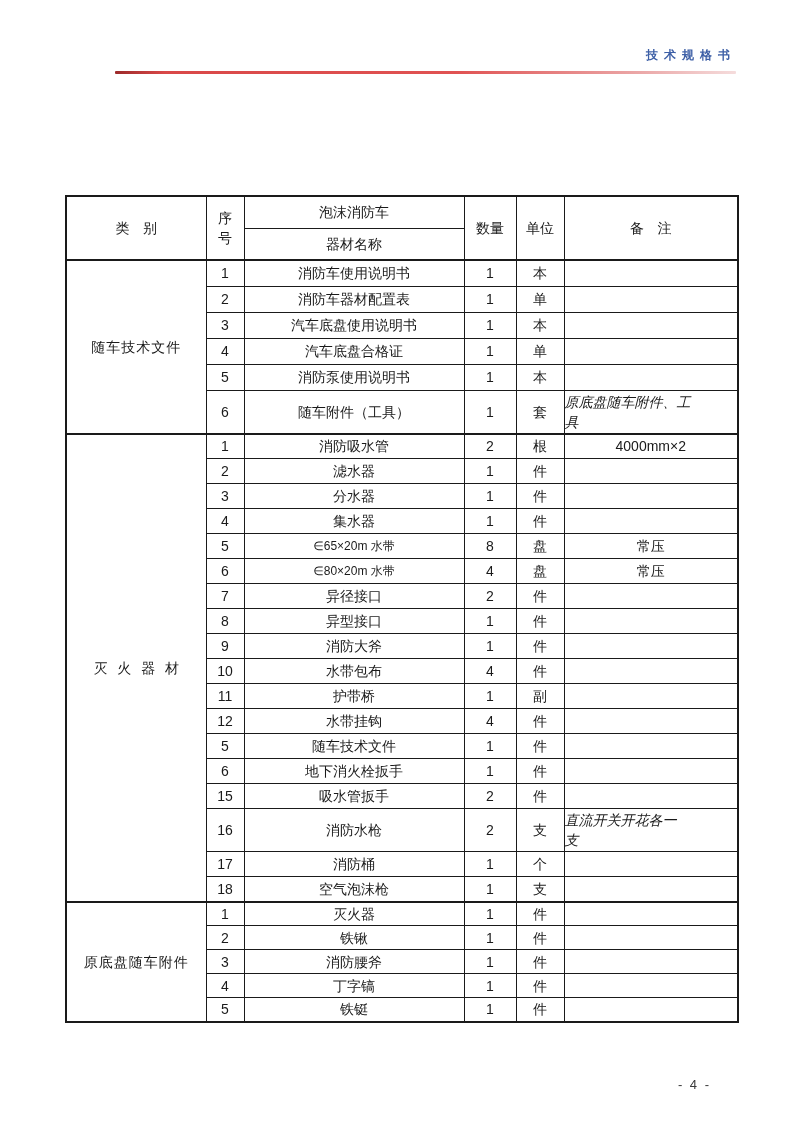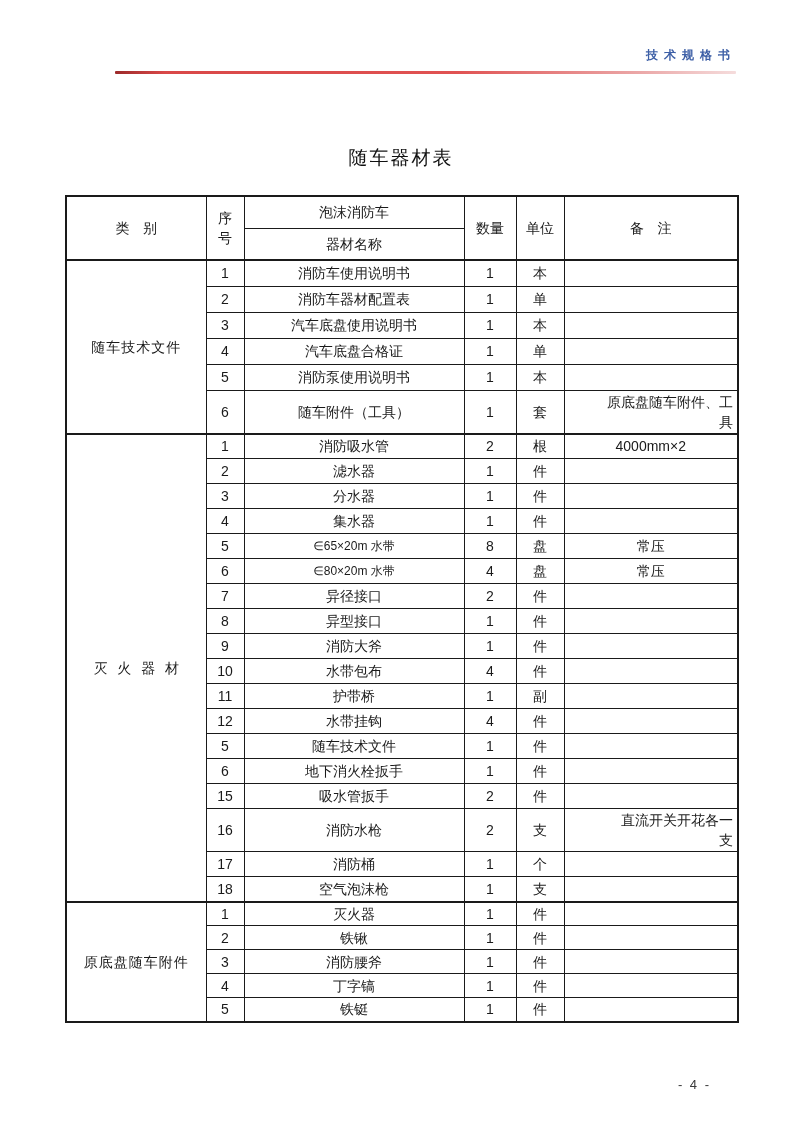--- a/index.html
+++ b/index.html
@@ -67,21 +67,21 @@
   table.equip thead th { height: 32px; }
   tr.sec0 td { height: 26px; }
   tr.sec1 td { height: 25px; }
   tr.sec2 td { height: 24px; }
   thead tr:last-child th { border-bottom-width: 2px; }
   tr.section-first td { border-top-width: 2px; }
   td.cell-name { text-align: left; padding-left: 9px; }
   td.cell-name.name-small { font-size: 12px; }
   td.cell-qty, td.cell-serial { font-size: 14px; font-family: "Liberation Sans", sans-serif; }
   td.cell-remark { white-space: pre-line; }
-  td.cell-remark.remark-left { text-align: right; padding-left: 8px; }
+  td.cell-remark.remark-left { text-align: left; padding-left: 0; font-style: italic; }
   th.serial-head { white-space: pre-line; line-height: 22px; }
   .spaced-wide { letter-spacing: 0.95em; margin-right: -0.95em; }
   .spaced-mid  { letter-spacing: 0.7em;  margin-right: -0.7em; }
   td.cell-category { letter-spacing: 1px; }
   
   .page-number {
     position: absolute;
     top: 1077px;
     right: 89px;
     font-size: 13px;
@@ -91,21 +91,20 @@
 </style>
 </head>
 <body>
 
 <div class="page">
 
   <div class="doc-header-label">技术规格书</div>
 
   <div class="header-rule"></div>
 
-  <div class="doc-title">随车器材表</div>
 
   <table class="equip">
     <colgroup>
       <col style="width:140px">
       <col style="width:38px">
       <col style="width:220px">
       <col style="width:52px">
       <col style="width:48px">
       <col style="width:174px">
     </colgroup>

